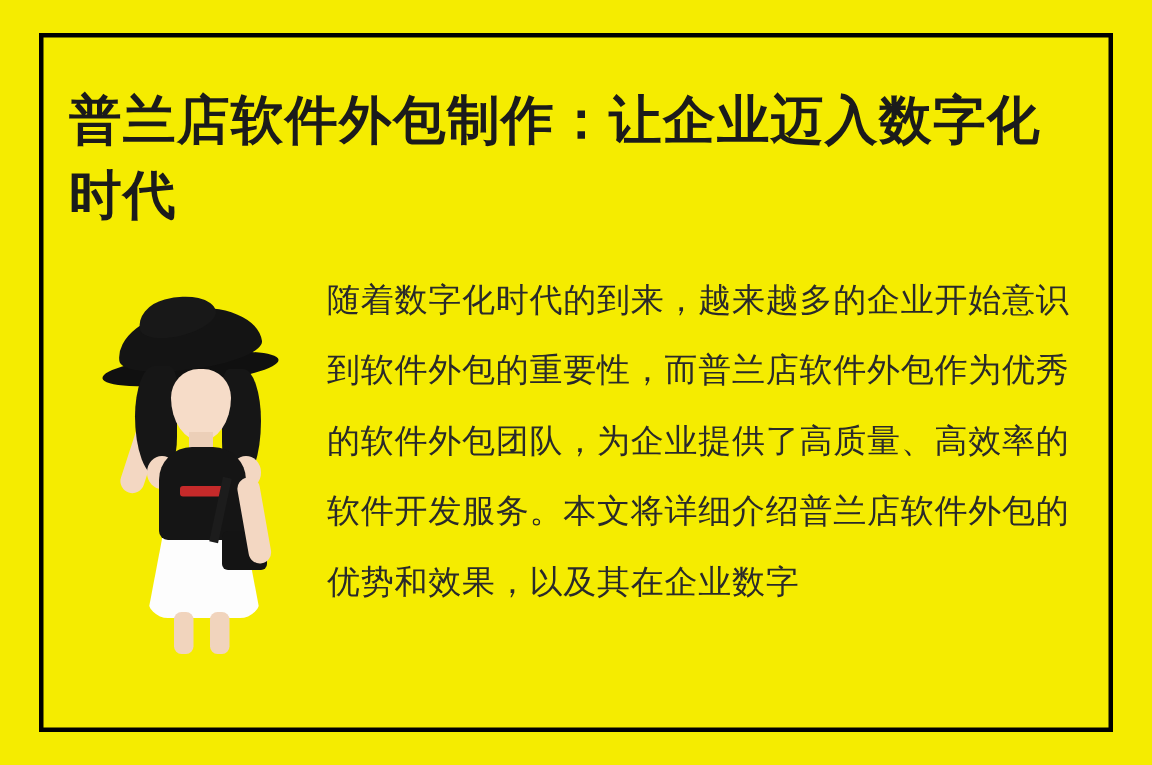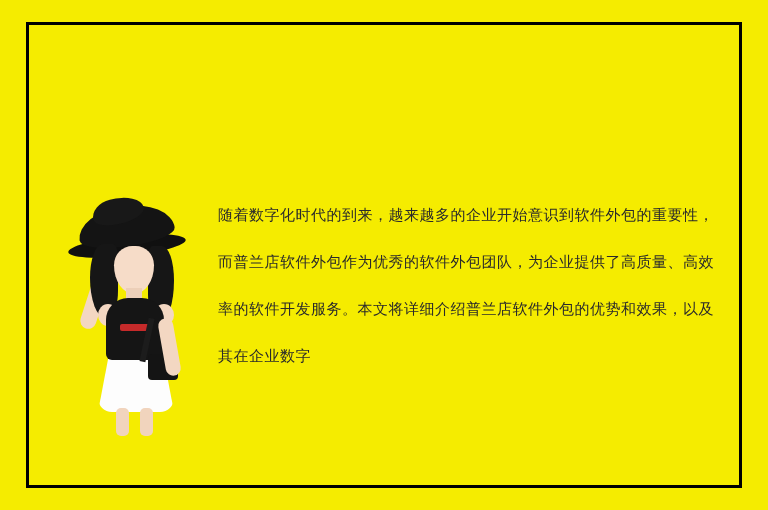--- a/index.html
+++ b/index.html
@@ -45,24 +45,24 @@
   .figure {
     position: absolute;
     left: 62px;
     top: 206px;
     width: 160px;
     height: 230px;
   }
   .body-text {
     position: absolute;
     left: 218px;
-    top: 192px;
+    top: 177px;
     width: 508px;
     font-family: "DejaVu Sans", sans-serif;
-    font-size: 15px;
+    font-size: 22px;
     line-height: 47px;
     color: #2a2a2a;
     letter-spacing: 0.5px;
     white-space: pre-wrap;
     overflow: hidden;
     max-height: 300px;
   }
   
   .fig-hat {
     position: absolute;
@@ -232,20 +232,21 @@
     border-radius: 5px;
   }
 </style>
 </head>
 <body>
 
 <div class="page">
 
   <div class="inner-border"></div>
 
+  <div class="title">普兰店软件外包制作：让企业迈入数字化时代</div>
 
   <div class="figure">
     <div class="fig-arm-l"></div>
     <div class="fig-hat-brim"></div>
     <div class="fig-hat"></div>
     <div class="fig-hat-bow"></div>
     <div class="fig-hair-l"></div>
     <div class="fig-hair-r"></div>
     <div class="fig-face"></div>
     <div class="fig-neck"></div>

